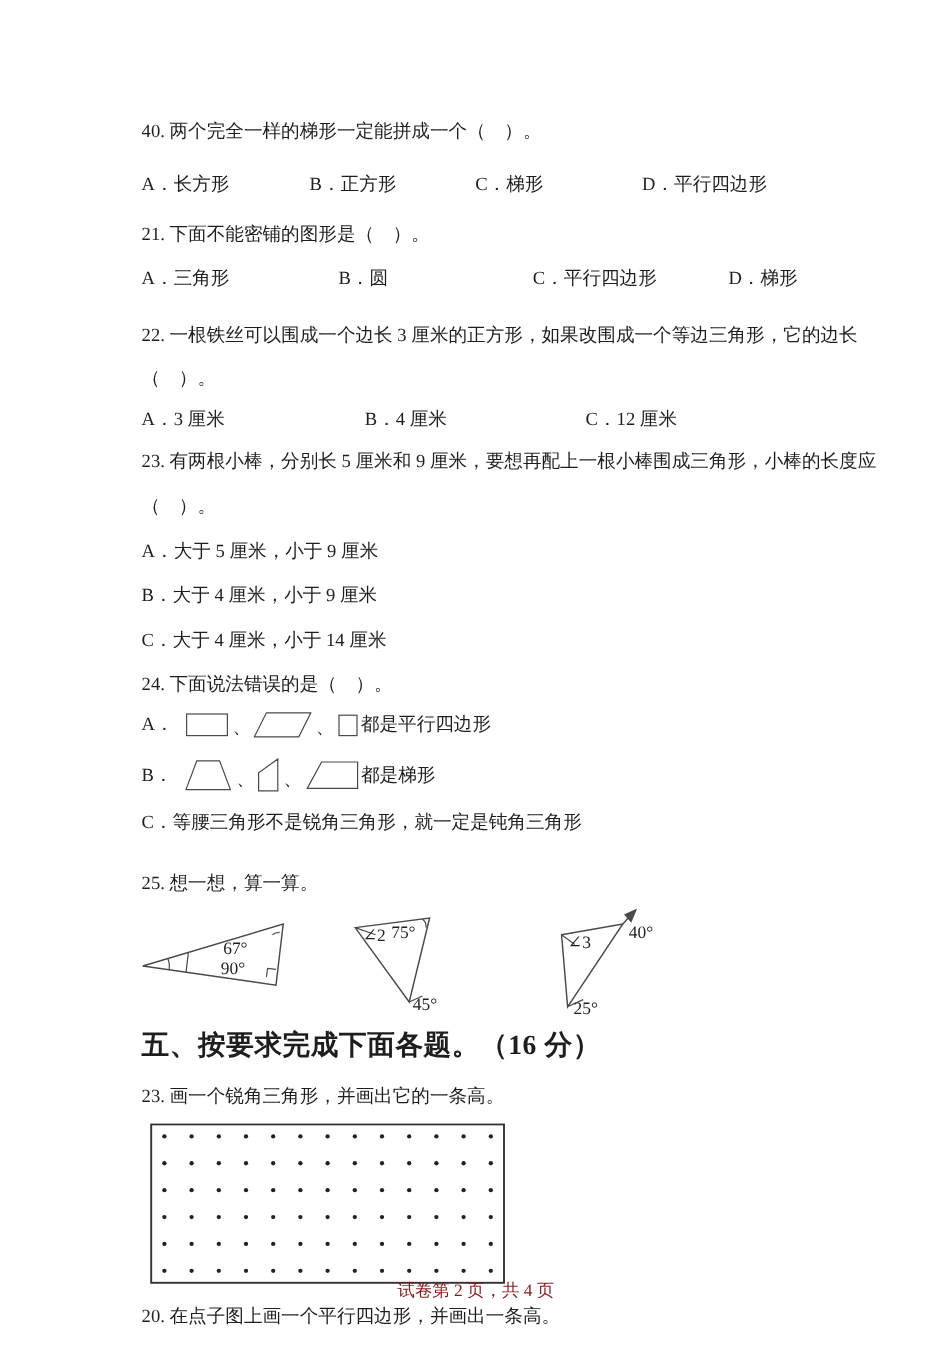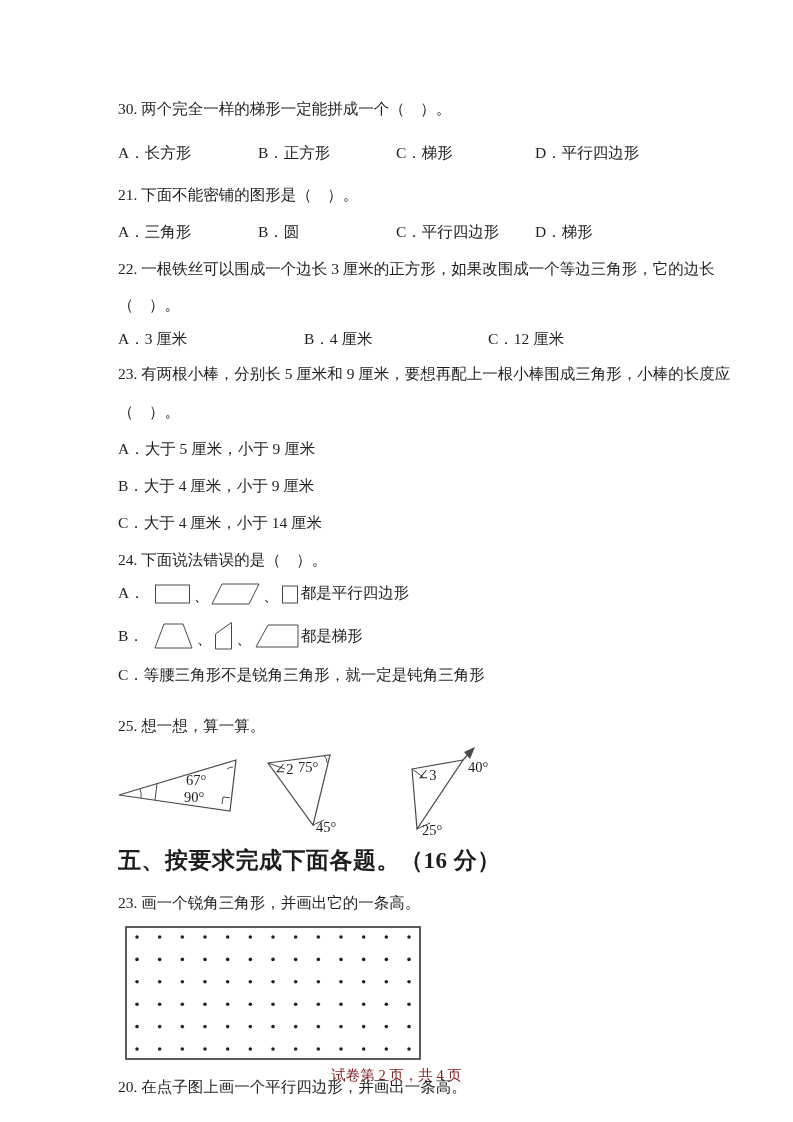--- a/index.html
+++ b/index.html
@@ -10,44 +10,44 @@
   }
   .content { position:absolute; left:118px; top:99px; width:566px; }
   .line { white-space:nowrap; }
   .q { margin:0; }
   .opts { display:flex; white-space:nowrap; }
   .opts4 .o1 { width:140px; } .opts4 .o2 { width:138px; } .opts4 .o3 { width:139px; }
   .opts3 .o1 { width:186px; } .opts3 .o2 { width:184px; }
   .shaperow { display:flex; align-items:center; white-space:nowrap; }
   .shaperow svg { display:block; margin:0 1px; }
   .sep { margin:6px 1px 0 1px; }
-  .figrow { display:flex; align-items:flex-start; margin-left:-4px; }
+  .figrow { display:flex; align-items:flex-start; margin-left:-4px;gap:28px; }
   .figrow svg { display:block; }
   .sec-title { font-weight:bold; font-size:23px; letter-spacing:0.5px; }
   .footer { position:absolute; left:0; right:0; top:1066px; text-align:center; font-size:14.5px; color:#7f1d1d; }
   svg .ln { fill:none; stroke:#4a4a4a; stroke-width:1.2; }
   svg .thin { fill:none; stroke:#4a4a4a; stroke-width:1; }
   svg .lbl { font-family:"Liberation Serif","DejaVu Serif",serif; font-size:14.5px; fill:#1e1e1e; }
 </style>
 </head>
 <body>
 
 <div class="page">
   <div class="content">
 
-    <div class="q line" style="margin-bottom:23px;">30. 两个完全一样的梯形一定能拼成一个（　）。</div>
+    <div class="q line" style="margin-bottom:23px;">40. 两个完全一样的梯形一定能拼成一个（　）。</div>
     <div class="opts opts4" style="margin-bottom:21px;">
       <span class="o1">A．长方形</span>
       <span class="o2">B．正方形</span>
       <span class="o3">C．梯形</span>
       <span class="o4">D．平行四边形</span>
     </div>
 
     <div class="q line" style="margin-bottom:16px;">21. 下面不能密铺的图形是（　）。</div>
-    <div class="opts opts4" style="margin-bottom:16px;">
+    <div class="opts opts4" style="margin-bottom:26px;gap:24px;">
       <span class="o1">A．三角形</span>
       <span class="o2">B．圆</span>
       <span class="o3">C．平行四边形</span>
       <span class="o4">D．梯形</span>
     </div>
 
     <div class="q line" style="margin-bottom:15px;">22. 一根铁丝可以围成一个边长 3 厘米的正方形，如果改围成一个等边三角形，它的边长</div>
     <div class="q line" style="margin-bottom:13px;">（　）。</div>
     <div class="opts opts3" style="margin-bottom:14px;">
       <span class="o1">A．3 厘米</span>

